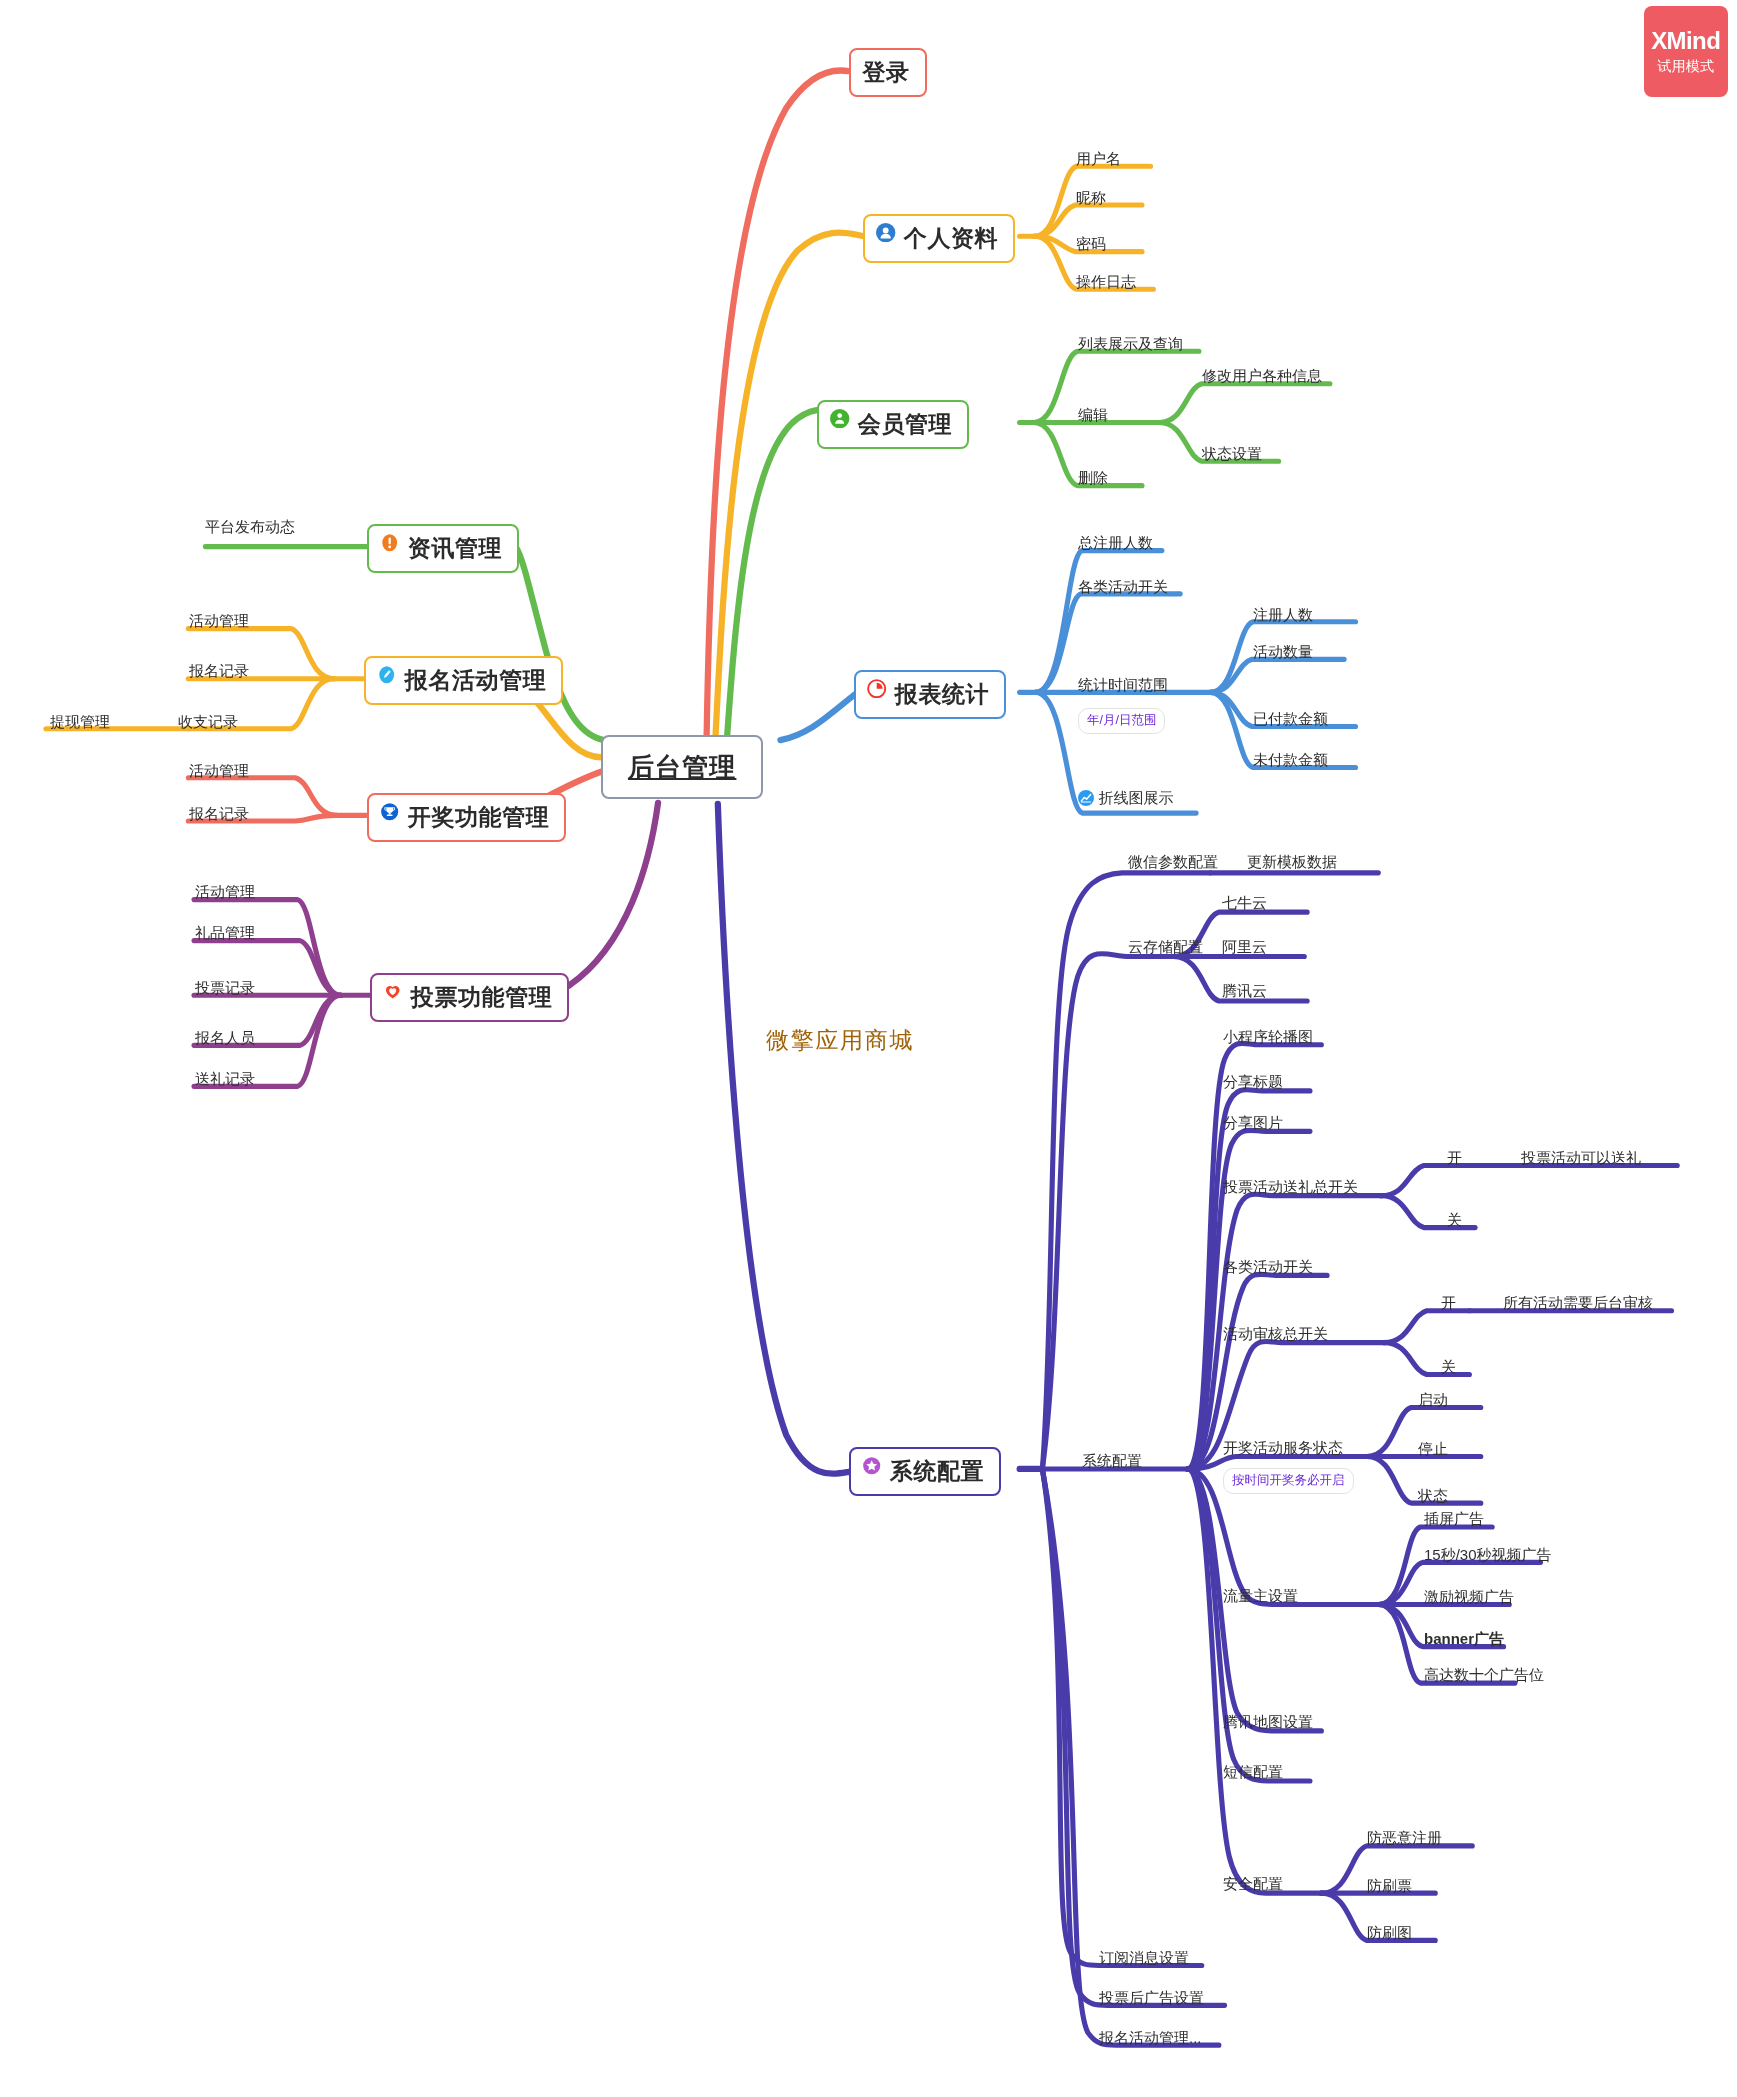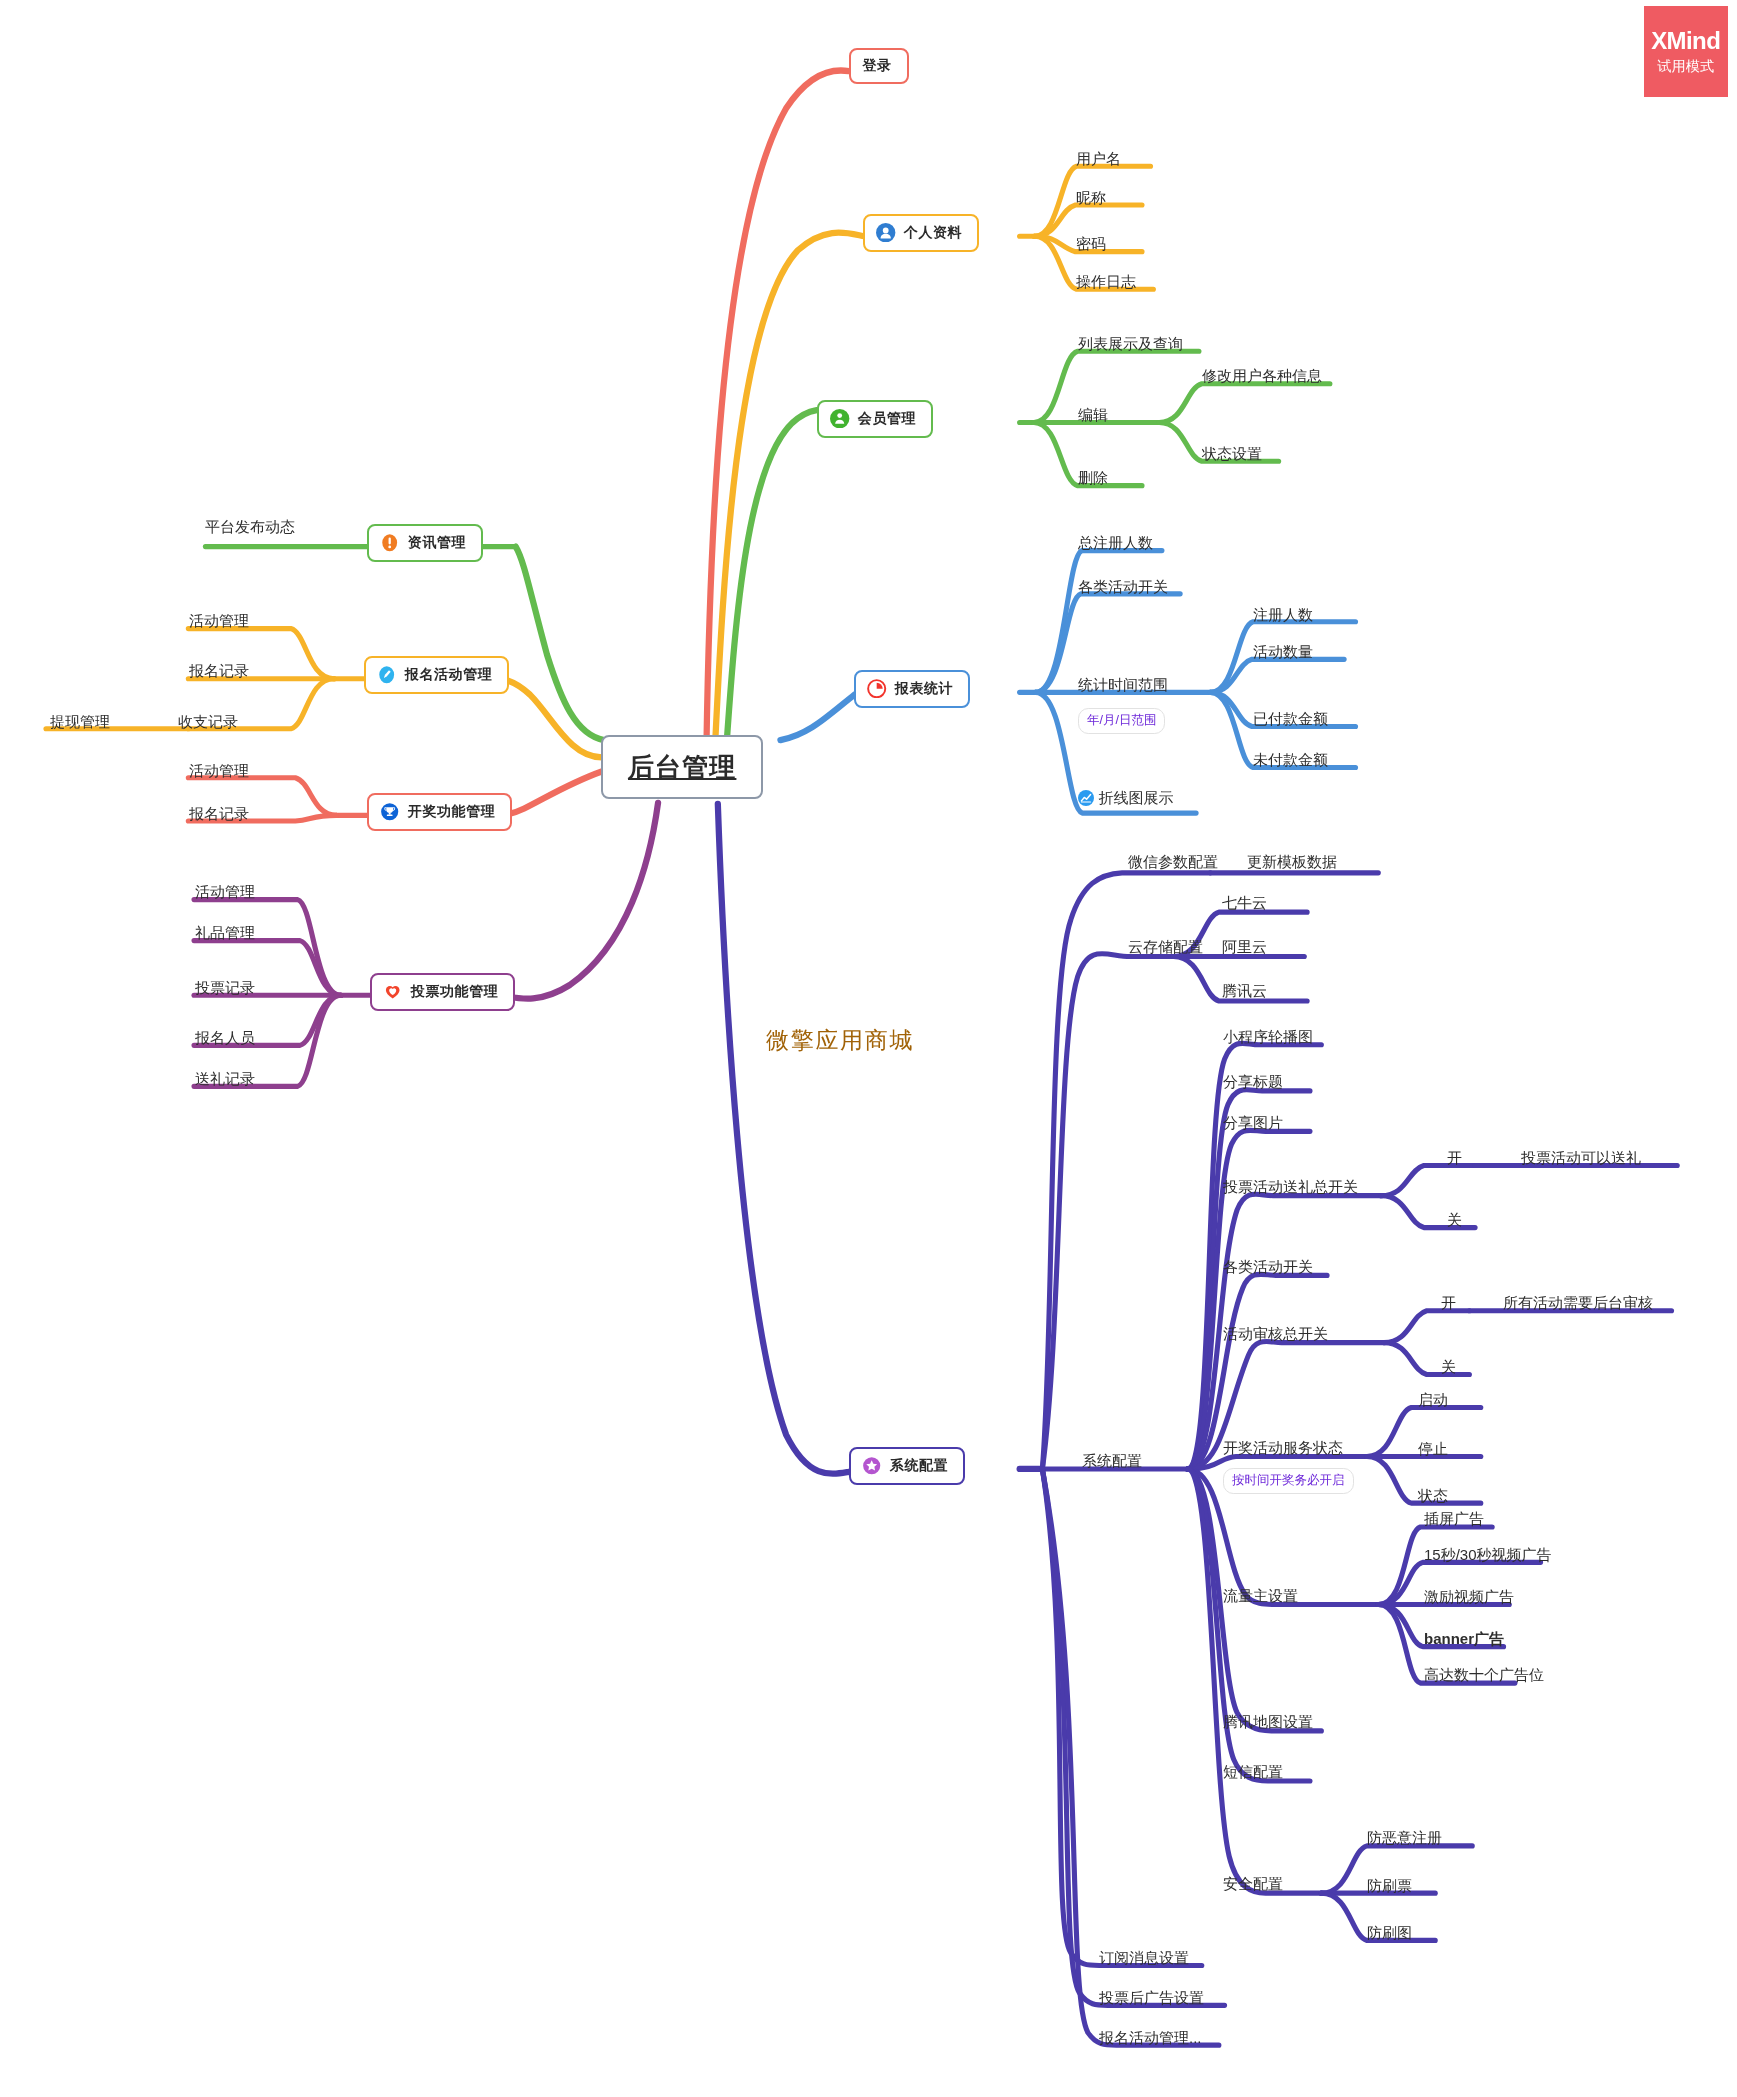--- a/index.html
+++ b/index.html
@@ -11,21 +11,21 @@
     position: relative;
     overflow: hidden;
   }
   #canvas { position:absolute; inset:0; width:1738px; height:2097px; }
   svg.wires { position:absolute; left:0; top:0; width:1738px; height:2097px; pointer-events:none; }
 
   
   .xmind-badge{
     position:absolute; right:10.3px; top:5.7px;
     width:84px; height:91px;
-    background:#ef5b62; border-radius:0;
+    background:#ef5b62; border-radius:8px;
     display:flex; flex-direction:column; align-items:center; justify-content:center;
     color:#fff; z-index:40;
   }
   .xmind-badge .xm-main{ font-size:24px; font-weight:700; letter-spacing:-0.6px; line-height:1; }
   .xmind-badge .xm-sub{ font-size:14.2px; margin-top:6.3px; line-height:1; }
   .center-watermark{
     position:absolute; left:766px; top:1025px;
     font-size:23px; color:#a16207; letter-spacing:1.7px; white-space:nowrap; z-index:1;
   }
 
@@ -36,22 +36,22 @@
   .root{
     border:2.8px solid #8d98a8; border-radius:8px; background:#fff;
     padding:12.5px 25px; font-size:26px; font-weight:700; color:#2b2b2b;
     letter-spacing:1.1px;
   }
 
   
   .topic{
     border:2.8px solid #999; border-radius:8px; background:#fff;
     padding:6.8px 15px 7.4px 11.4px;
-    font-size:14px; font-weight:700; color:#2b2b2b; letter-spacing:0.6px;
-    display:flex; align-items:flex-end; gap:8px;
+    font-size:23px; font-weight:700; color:#2b2b2b; letter-spacing:0.6px;
+    display:flex; align-items:flex-start; gap:8px;
   }
   .topic.c-red{ border-color:#f06c5f; }
   .topic.c-orange{ border-color:#f7b328; }
   .topic.c-green{ border-color:#63bb4e; }
   .topic.c-blue{ border-color:#4a90d9; }
   .topic.c-purple{ border-color:#8e3f8e; }
   .topic.c-indigo{ border-color:#4a3bab; }
 
   
   .leaf{

